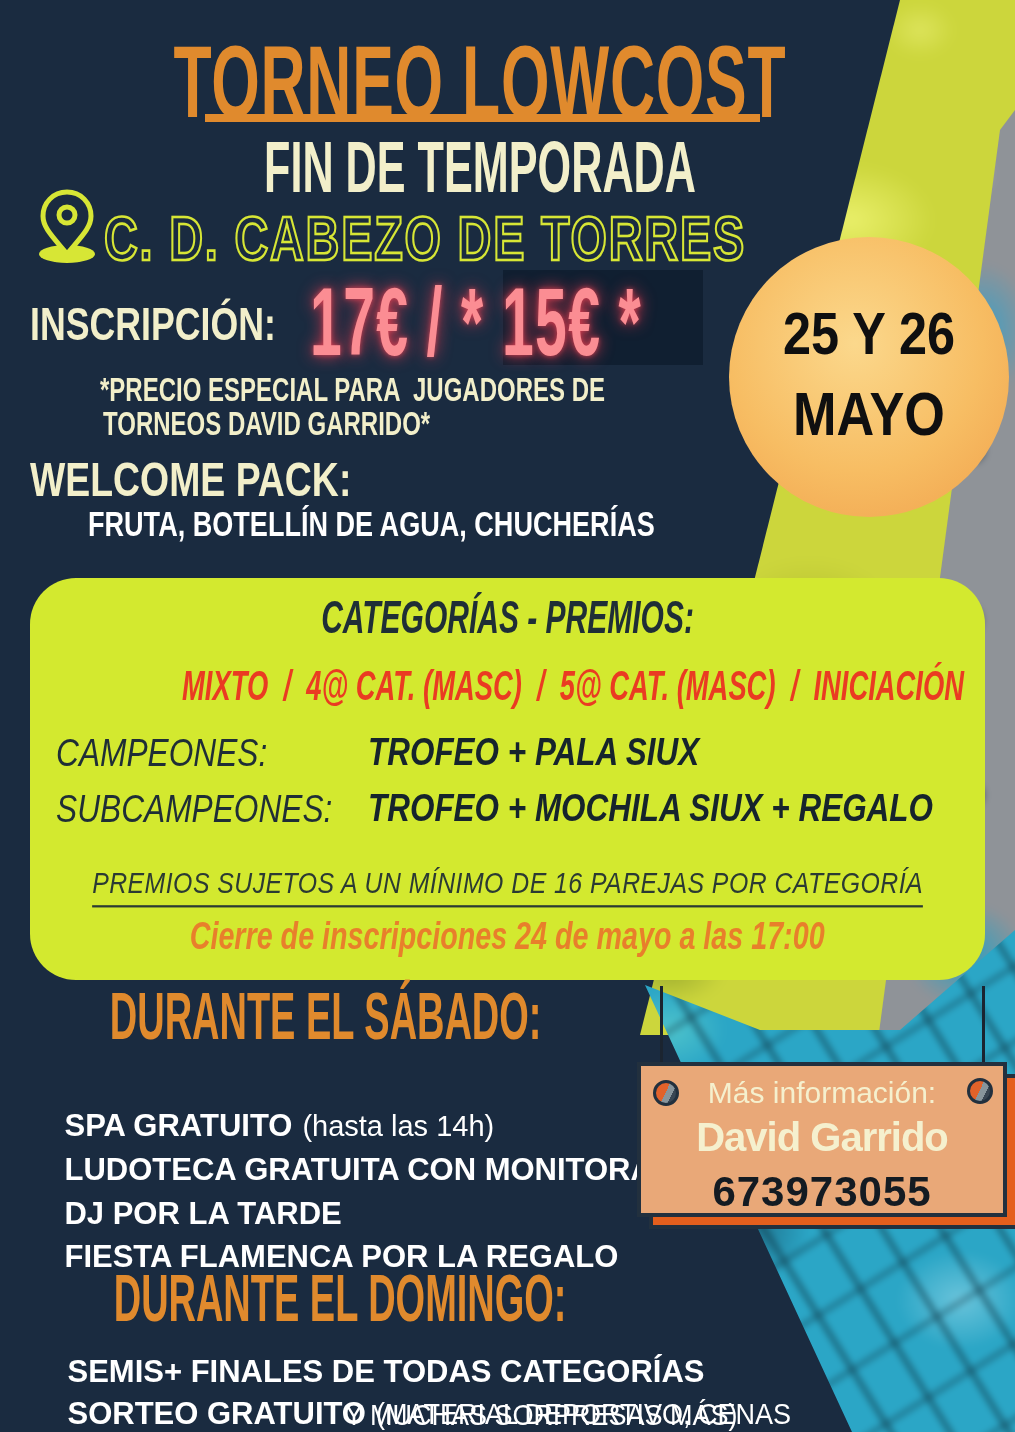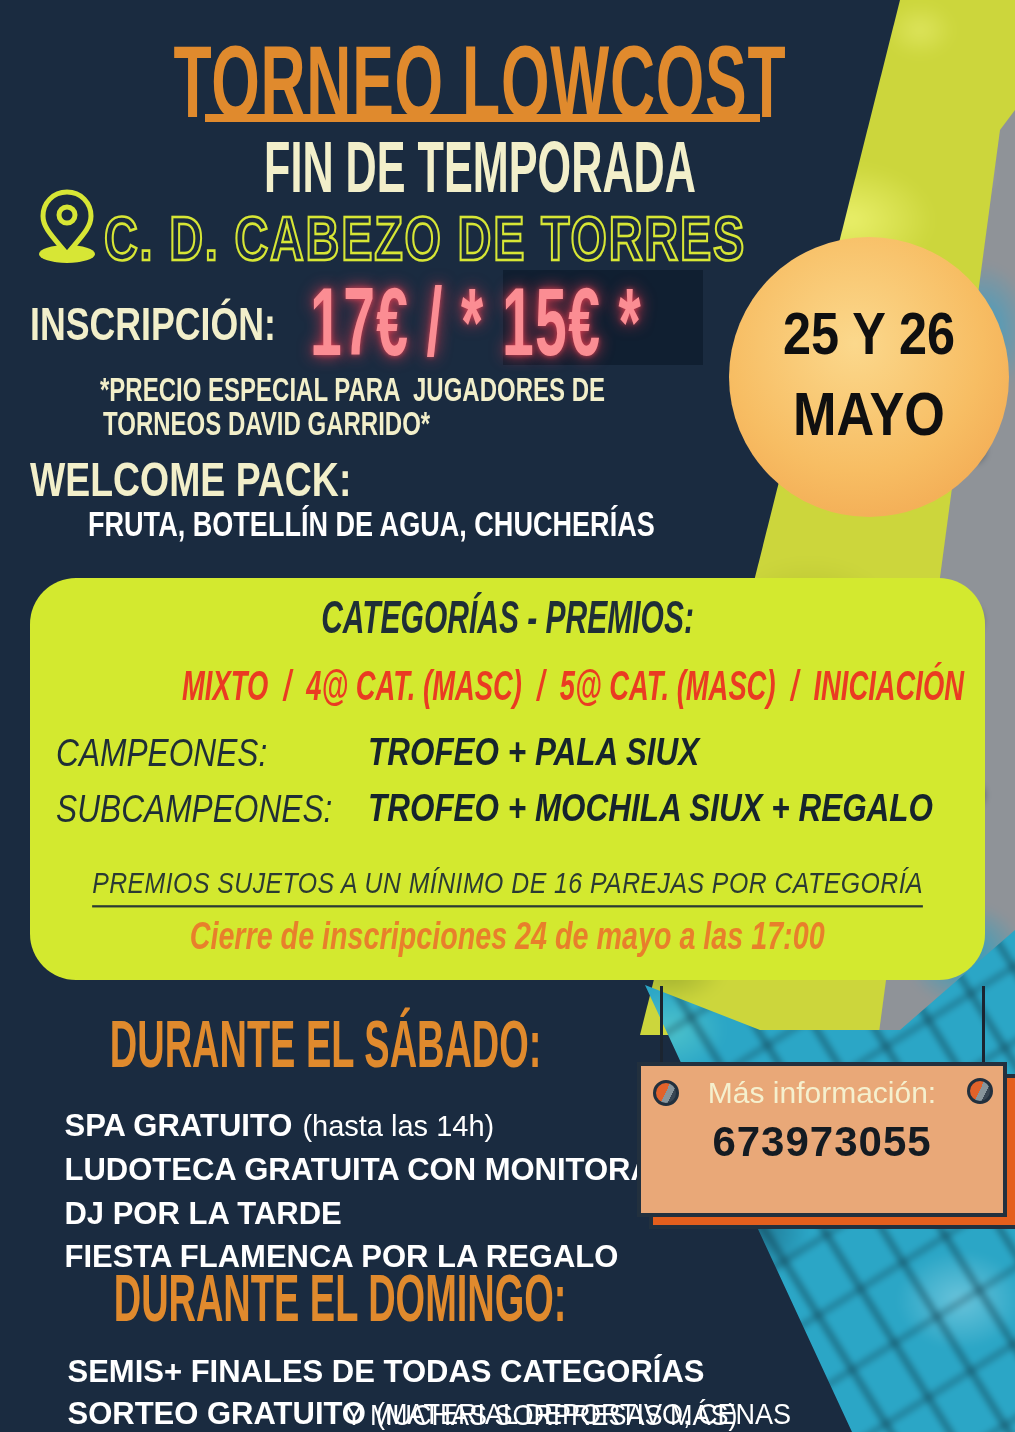--- a/index.html
+++ b/index.html
@@ -89,21 +89,21 @@
   .box-row2{top:208px;left:0;width:955px;}
   .prize-label{position:absolute;left:26px;top:0;font-size:36px;font-weight:normal;color:#1f2e36;transform:scale(.88,1.08);transform-origin:left top;white-space:pre;display:inline-block;}
   .prize-text{position:absolute;left:338px;top:0;font-size:37px;font-weight:bold;color:#16242c;transform:scale(.85,1.06);transform-origin:left top;white-space:pre;display:inline-block;}
   .box-note{top:288px;left:0;width:955px;text-align:center;color:#2b3a33;}
   .box-note .cond{font-size:27px;letter-spacing:.5px;transform:scale(.92,1.12);
     border-bottom:2px solid #2b3a33;padding-bottom:4px;}
   .box-deadline{top:336px;left:0;width:955px;text-align:center;color:#e87f2b;}
   .box-deadline .cond{font-size:35px;font-weight:bold;transform:scale(.82,1.1);}
   
   .sec-head .cond{font-size:52px;font-weight:bold;transform:scale(.73,1.27);}
-  .sat-head{left:30px;top:1006px;width:565px;text-align:center;}
+  .sat-head{left:30px;top:978px;width:565px;text-align:center;}
   .sun-head{left:30px;top:1260px;width:610px;text-align:right;}
   .item{left:30px;font-size:31px;font-weight:bold;color:#fff;white-space:pre;}
   .item .lt{font-weight:normal;font-size:29px;margin-left:10px;}
   .sun-line{left:33px;font-size:31px;font-weight:bold;color:#fff;white-space:pre;}
   .sun-light{display:inline-block;font-weight:normal;font-size:30px;transform:scale(.9,1);transform-origin:left top;margin-left:10px;}
   .sun-l3{left:345px;font-size:30px;font-weight:normal;color:#fff;}
   .sun-l3 .condL{transform:scale(.9,1);}
   
   .string{position:absolute;width:3px;background:#1b2430;top:986px;height:96px;z-index:4;}
   .sign-shadow{position:absolute;left:649px;top:1074px;width:370px;height:155px;background:#e45f1d;border:4px solid #22303e;z-index:4;box-sizing:border-box;}
@@ -216,20 +216,21 @@
     <span>FIESTA FLAMENCA POR LA REGALO</span>
   </div>
 
   <div class="string" style="left:660px"></div>
   <div class="string" style="left:982px"></div>
   <div class="sign-shadow"></div>
   <div class="sign">
     <span class="ball ball-l"></span>
     <span class="ball ball-r"></span>
     <div class="sign-title">Más información:</div>
+    <div class="sign-name">David Garrido</div>
     <div class="sign-phone">673973055</div>
   </div>
 
   <div class="abs sec-head sun-head orange">
     <span class="cond">DURANTE EL DOMINGO:</span>
   </div>
   <div class="abs sun-line" style="top:1318px">
     <span>SEMIS+ FINALES DE TODAS CATEGORÍAS</span>
   </div>
   <div class="abs sun-line" style="top:1360px">

